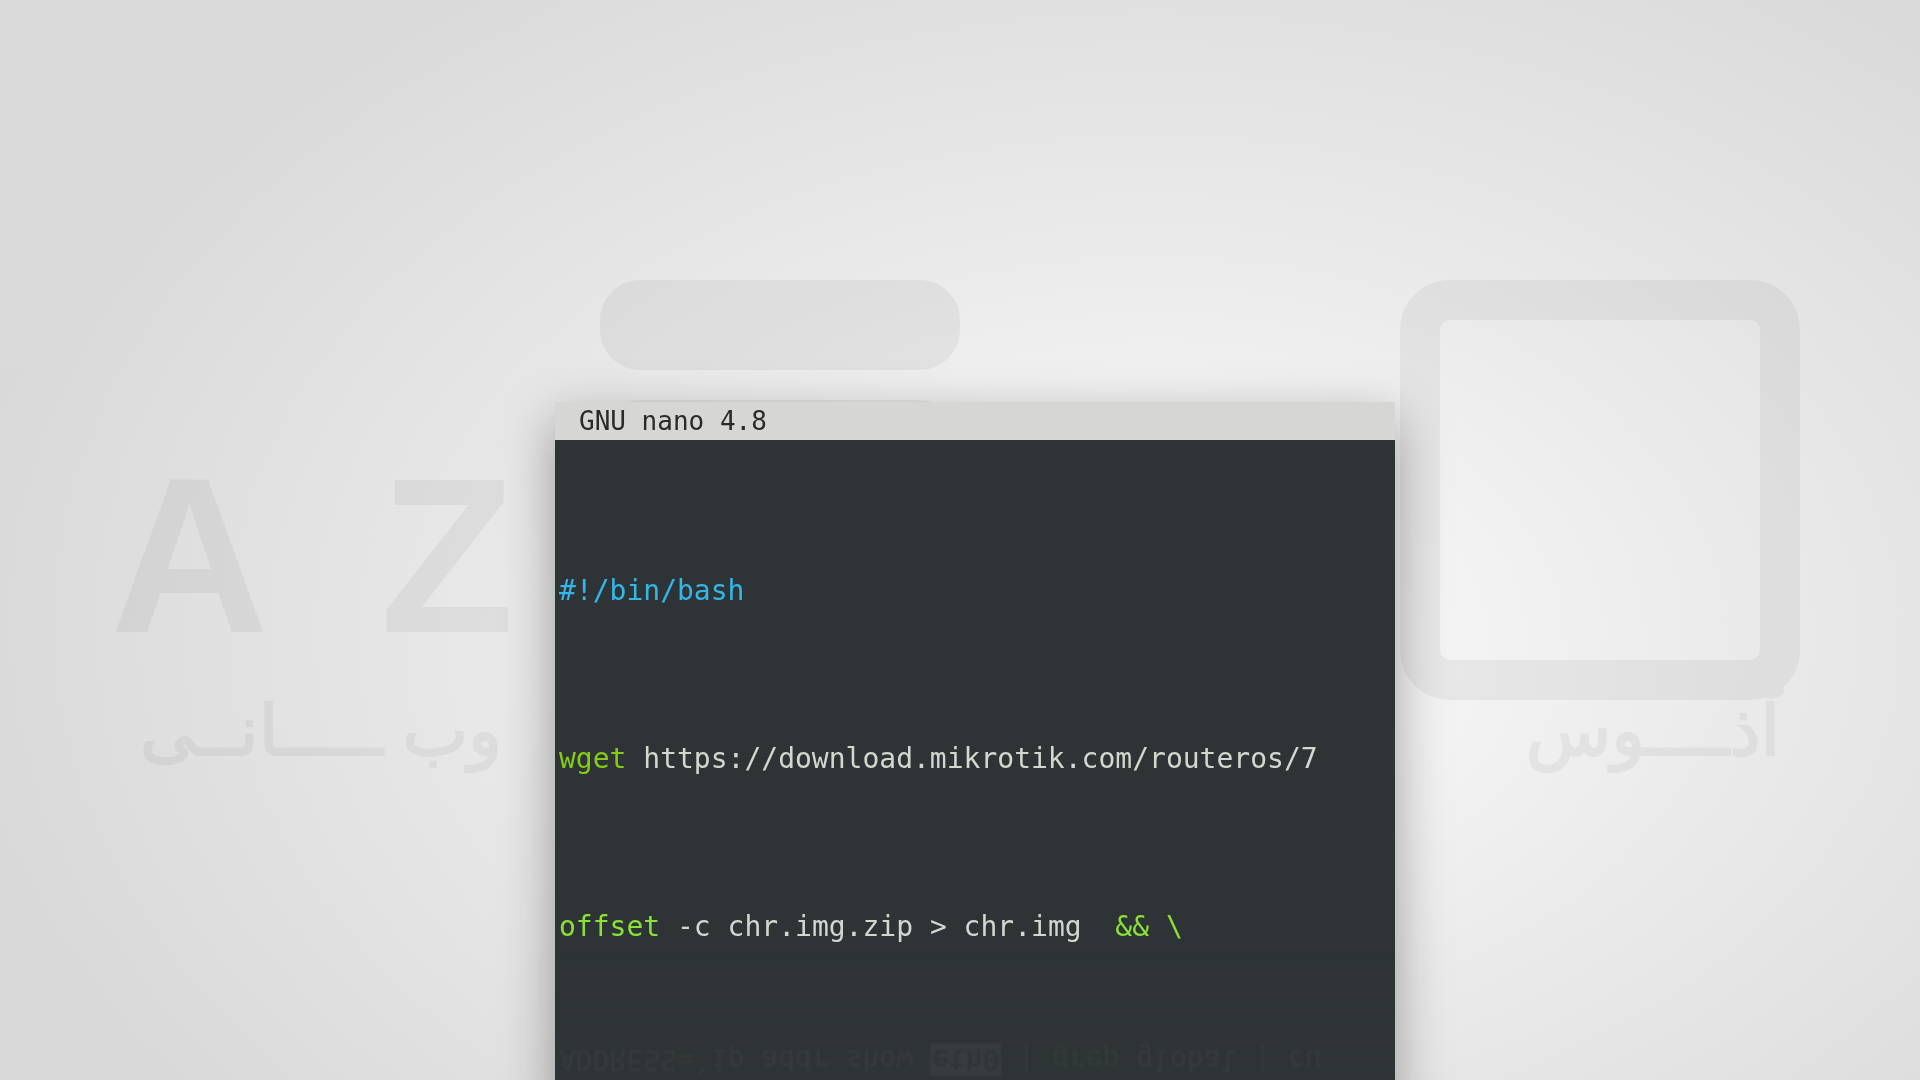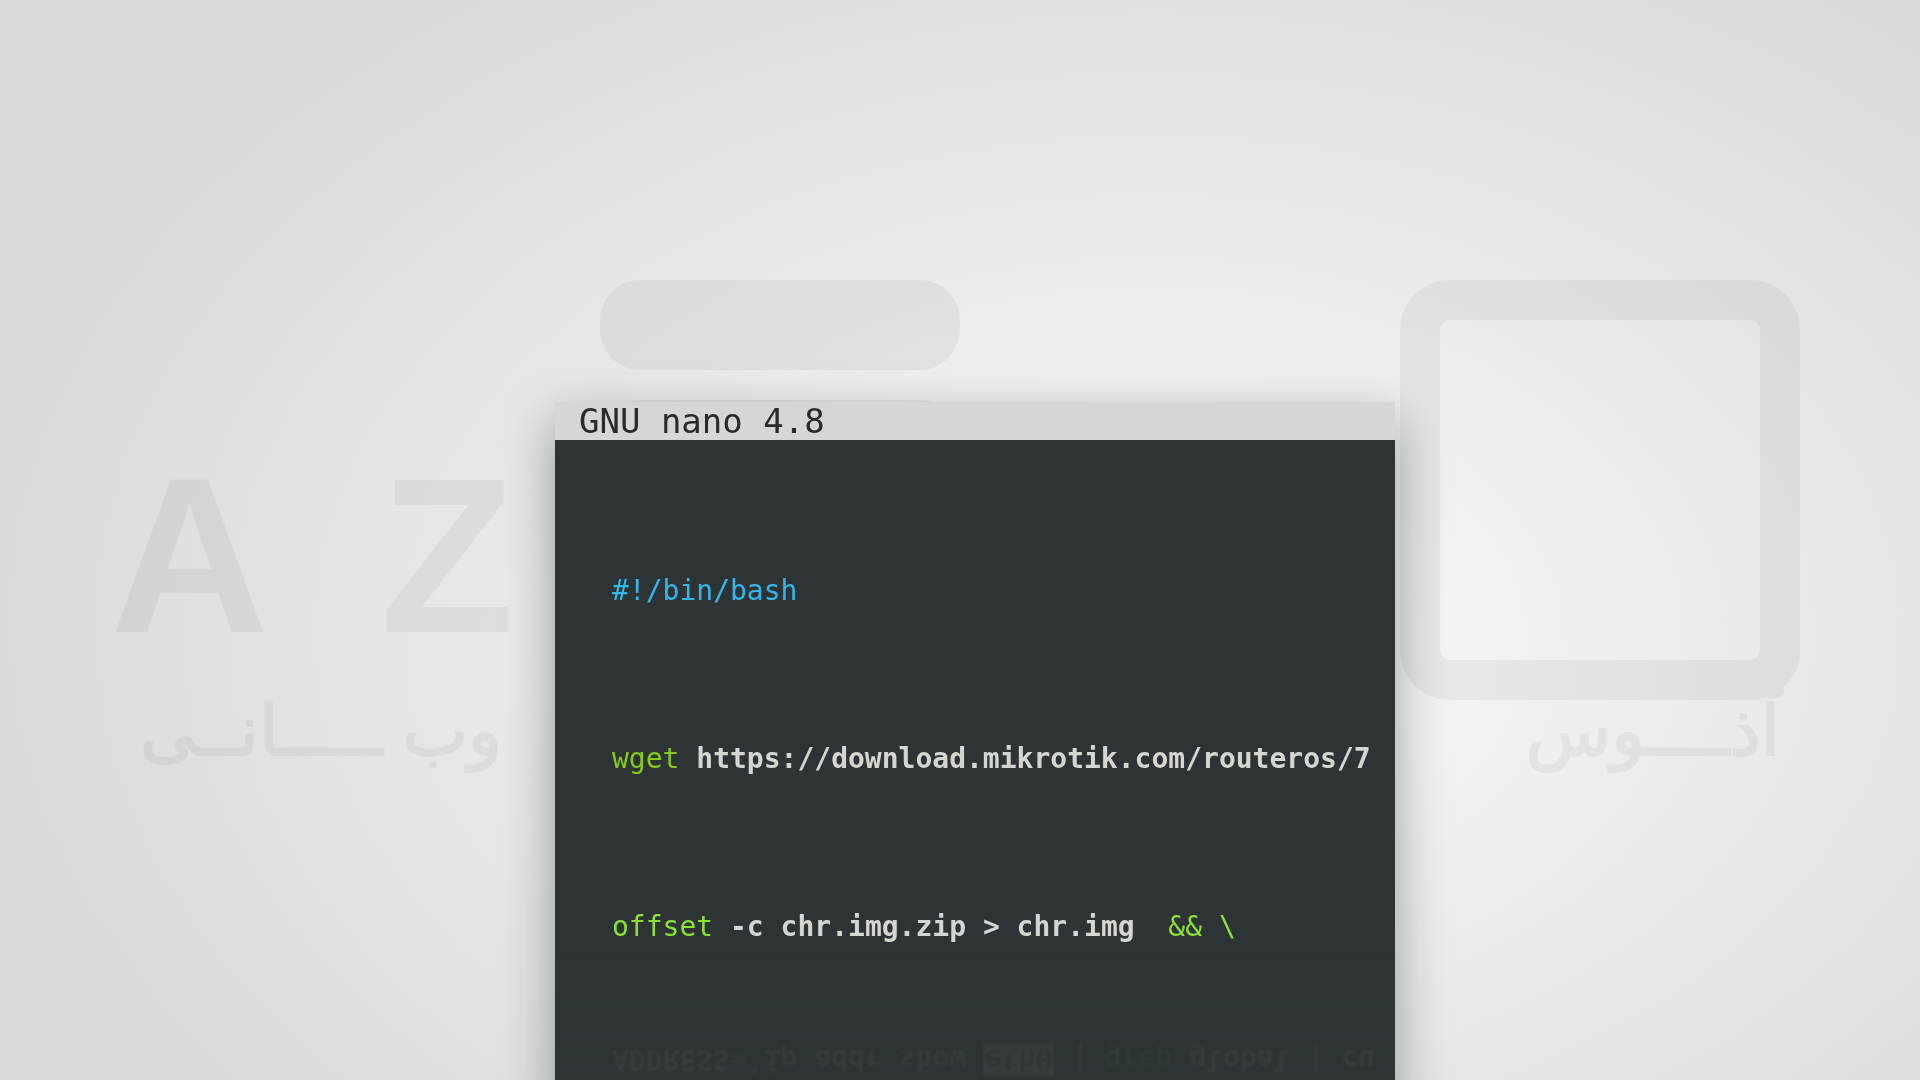--- a/index.html
+++ b/index.html
@@ -84,36 +84,36 @@
     overflow: hidden;
     position: relative;
   }
   .titlebar {
     background: #d6d6d4;
     color: #2a2a2a;
     height: 38px;
     line-height: 38px;
     padding-left: 24px;
     font-family: "DejaVu Sans Mono","Liberation Mono",monospace;
-    font-size: 34px;
+    font-size: 26px;
   }
   .editor {
     padding: 4px 0 10px 0;
     white-space: pre;
     overflow: hidden;
     width: 100%;
   }
-  .line { padding-left: 12px; color: #d3d7cf; margin-left: 45px; }
+  .line { padding-left: 4px; color: #d3d7cf; }
   .line > span { white-space: pre; }
 
   
   .c-shebang { color: #34b6e8; }   
   .c-cmd     { color: #8ae234; }   
   .c-cmd2    { color: #84cc16; }   
-  .c-plain   { color: #d3d7cf; font-weight: bold; }   
+  .c-plain   { color: #d3d7cf; }   
   .c-op      { color: #8ae234; }   
   .c-punct   { color: #fcaf3e; }   
   .c-var     { color: #ef5f8f; }   
   .c-str     { color: #edd400; }   
   .c-sel     { background:#d6d6d4; color:#222; padding:0 2px; } 
 
   
   .reflection {
     transform: scaleY(-1);
     transform-origin: top center;

